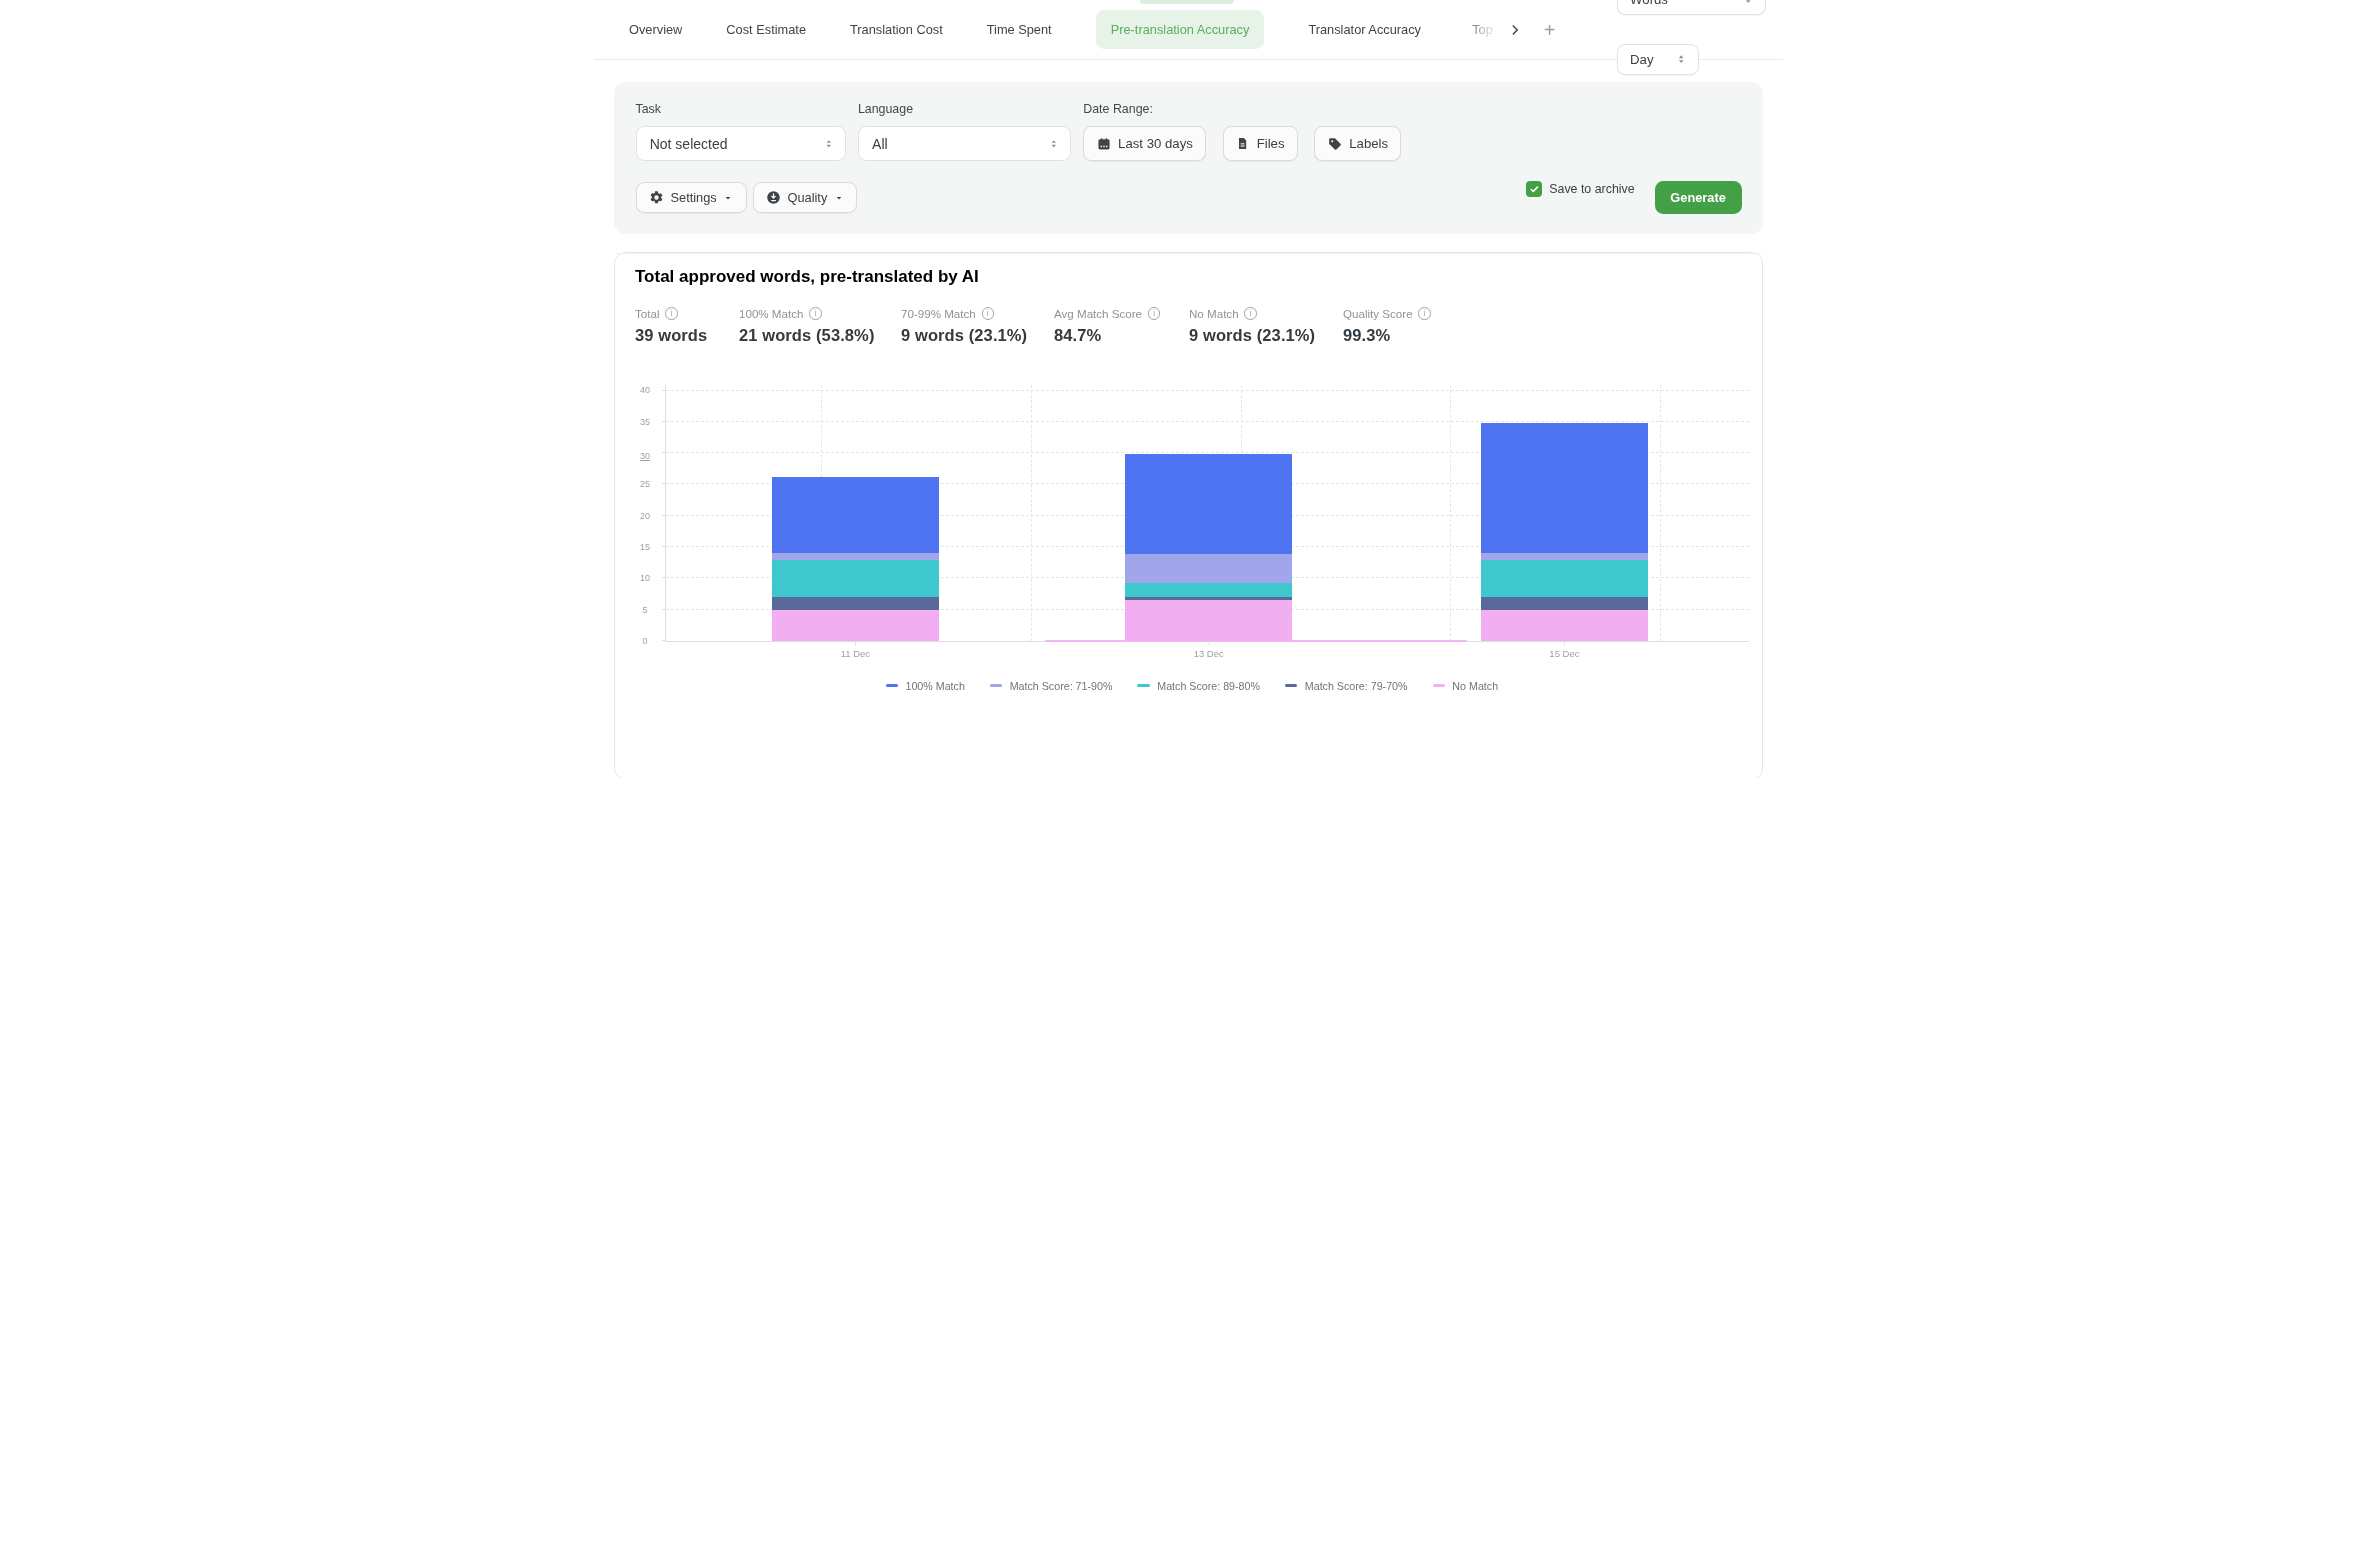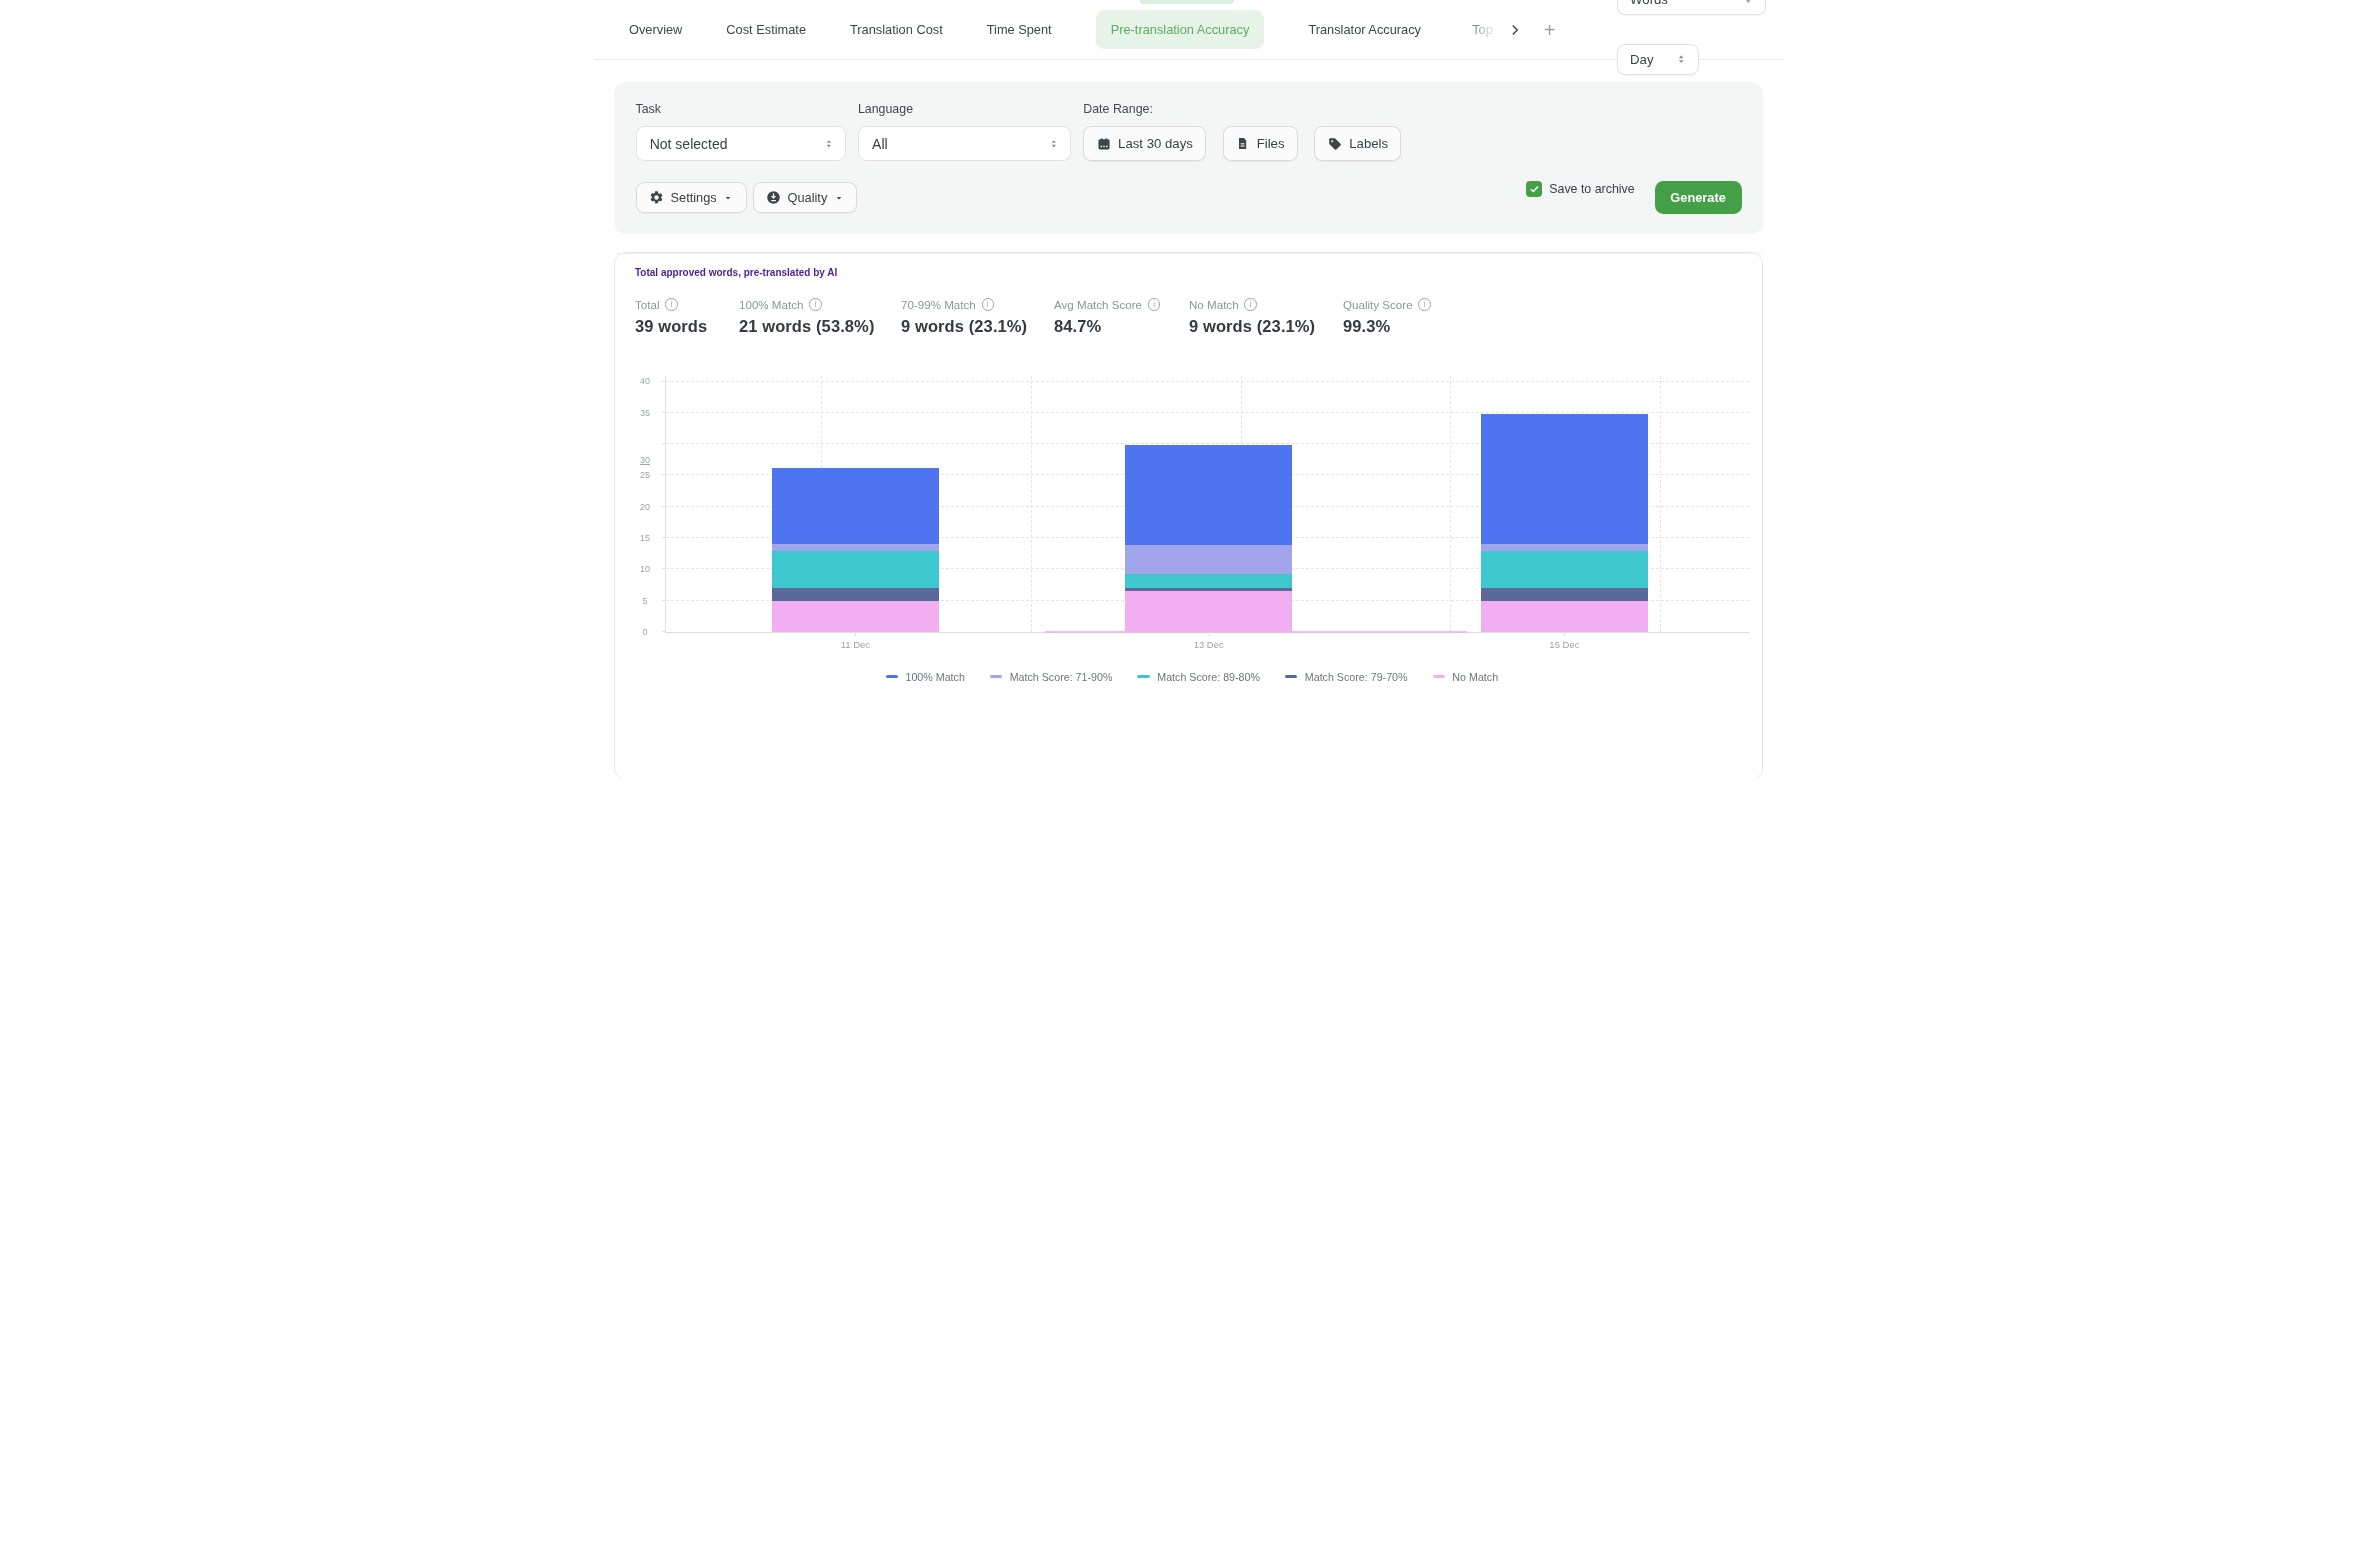--- a/index.html
+++ b/index.html
@@ -58,21 +58,21 @@
 
   
   .chart-card { margin:18px 20px 0; border:0.8px solid #E4E6E8; border-radius:11.6px; background:#fff;
     min-height:528px; }
   .card-header { display:flex; align-items:center; justify-content:space-between; padding:12.4px 16.5px; }
   .card-title { font-size:16.5px; font-weight:700; color:#333A40; }
   .collapse { width:33px; height:33px; background:#EDEEEF; border:none; border-radius:8.3px;
     display:flex; align-items:center; justify-content:center; cursor:pointer; }
   .card-divider { height:0.8px; background:#EFF0F1; }
   .card-body { padding:13.2px 13.2px 0 20px; }
-  .chart-heading { font-size:10px; font-weight:700; color:#4c1d95; }
+  .chart-heading { font-size:17px; font-weight:700; color:#000000; }
   .stats { display:flex; margin-top:20px; }
   .stat .stat-label { display:flex; align-items:center; font-size:11.6px; color:#8C9399; }
   .info { display:inline-flex; align-items:center; justify-content:center; width:12.4px; height:12.4px;
     border:1px solid #A0A6AB; border-radius:50%; color:#A0A6AB; font-size:8.3px; margin-left:5.8px;
     font-style:normal; }
   .stat .stat-value { margin-top:5.8px; font-size:16.5px; font-weight:700; color:#343B40; letter-spacing:0.1px; }
   .stat.w1{width:104px}.stat.w2{width:162px}.stat.w3{width:153px}.stat.w4{width:135px}.stat.w5{width:154px}
 
   
   .plot { position:relative; margin:40px 0 0 30px; height:257px;
@@ -313,21 +313,21 @@
           <div class="y-tick" style="bottom: 94px;"></div>
           <div class="y-label" style="bottom: 89px;">15</div>
           <div class="gridline-h" style="bottom: 125px;"></div>
           <div class="y-tick" style="bottom: 125px;"></div>
           <div class="y-label" style="bottom: 120px;">20</div>
           <div class="gridline-h" style="bottom: 157px;"></div>
           <div class="y-tick" style="bottom: 157px;"></div>
           <div class="y-label" style="bottom: 152px;">25</div>
           <div class="gridline-h" style="bottom: 188px;"></div>
           <div class="y-tick" style="bottom: 188px;"></div>
-          <div class="y-label" style="bottom: 167px; text-decoration: underline;">30</div>
+          <div class="y-label" style="bottom: 180px; text-decoration: underline;">30</div>
           <div class="gridline-h" style="bottom: 219px;"></div>
           <div class="y-tick" style="bottom: 219px;"></div>
           <div class="y-label" style="bottom: 214px;">35</div>
           <div class="gridline-h" style="bottom: 250px;"></div>
           <div class="y-tick" style="bottom: 250px;"></div>
           <div class="y-label" style="bottom: 246px;">40</div>
           <div class="gridline-v" style="left: 14.3%;"></div>
           <div class="gridline-v" style="left: 33.7%;"></div>
           <div class="gridline-v" style="left: 53.1%;"></div>
           <div class="gridline-v" style="left: 72.4%;"></div>

